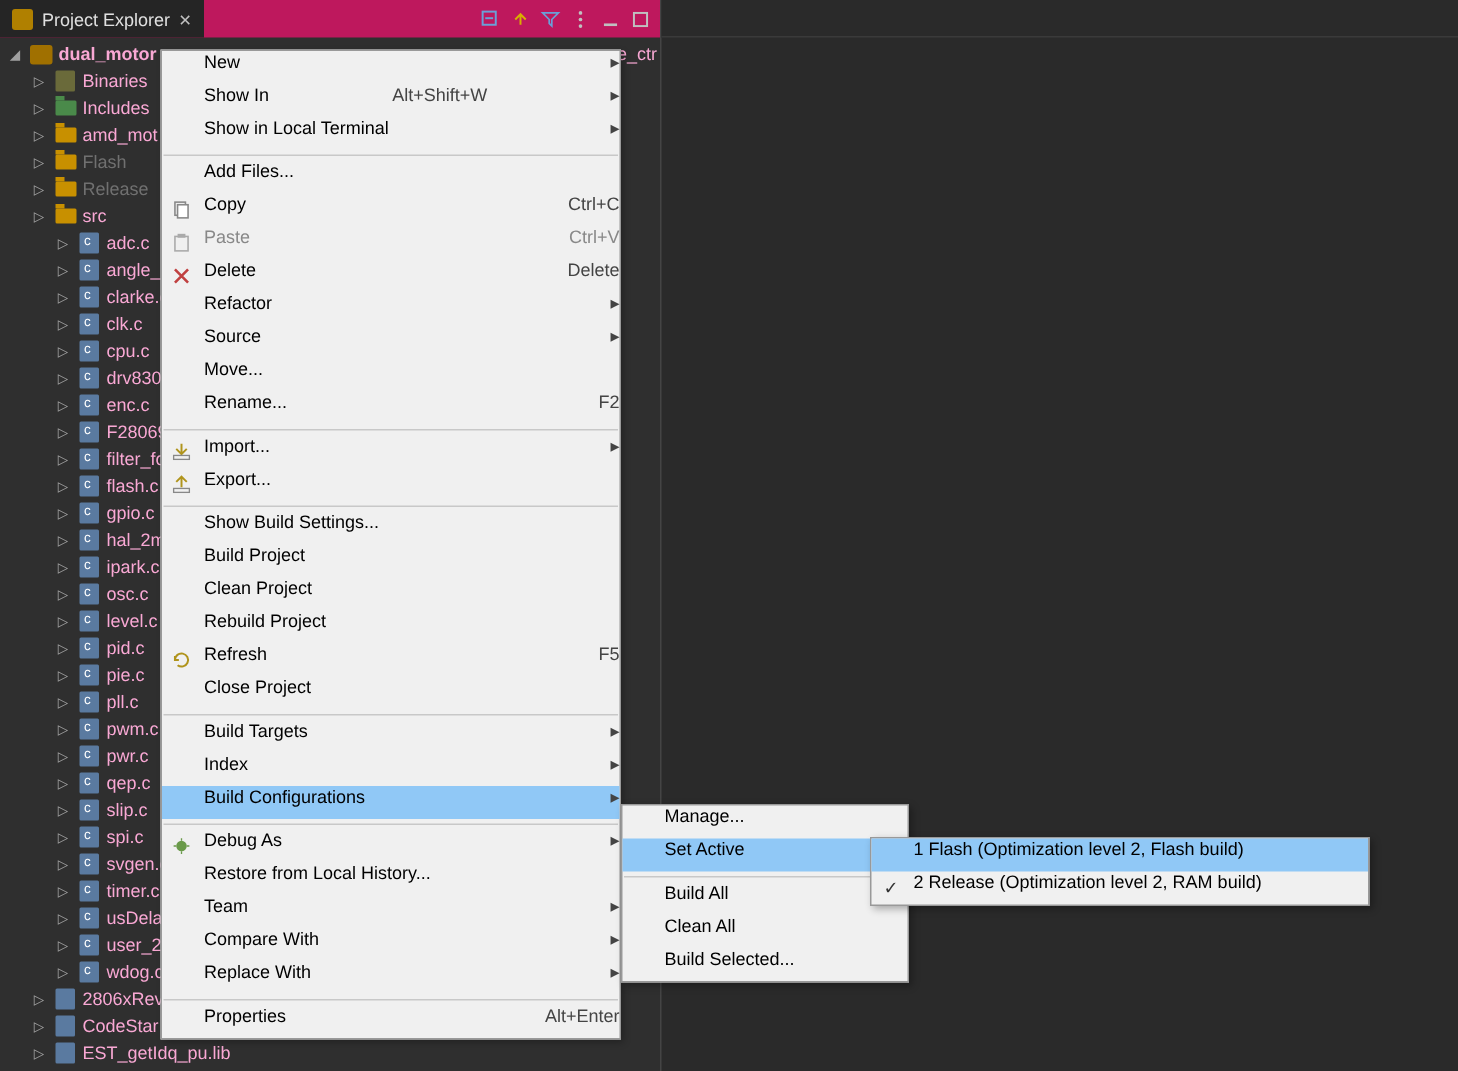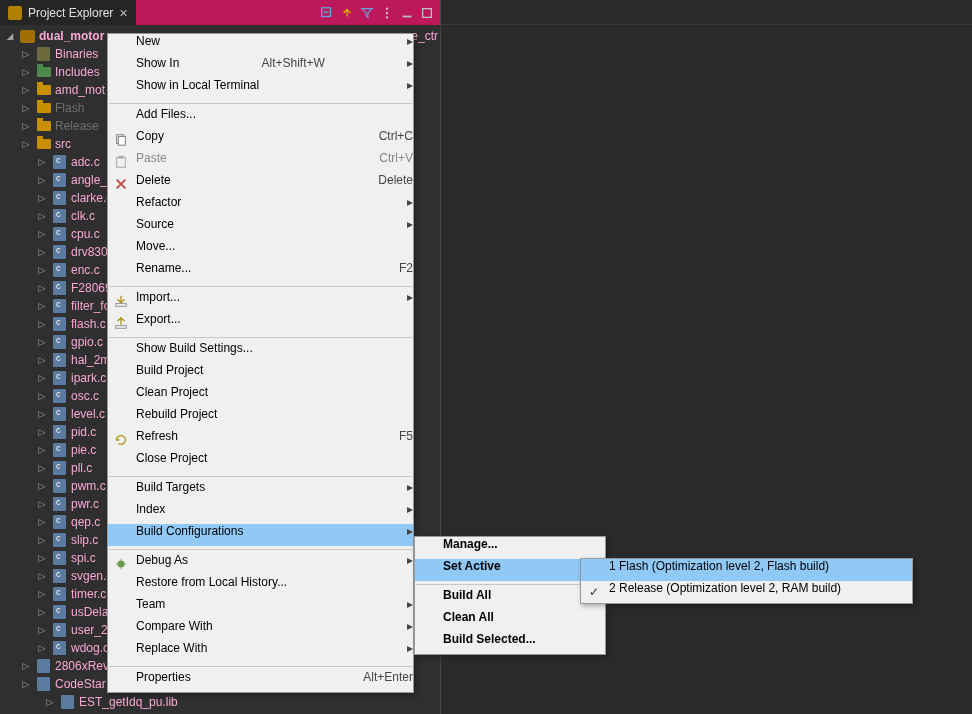--- a/index.html
+++ b/index.html
@@ -34,21 +34,21 @@
   .file-bin { background: #6a6a3a; width: 13px; height: 14px; border-radius: 1px; }
   .proj-icon { background: #a07000; width: 15px; height: 13px; border-radius: 2px; }
 
   
   .editor { position: absolute; left: 440px; top: 0; right: 0; bottom: 0; background: #2a2a2a; border-left: 1px solid #444; }
   .editor-top { height: 25px; background: #2a2a2a; border-bottom: 1px solid #3a3a3a; }
 
   
   .ctx-menu { position: absolute; background: #f0f0f0; border: 1px solid #999; box-shadow: 2px 2px 5px rgba(0,0,0,0.3); color: #000; }
   #ctx1 { left: 107px; top: 33px; width: 307px; }
-  #ctx2 { left: 414px; top: 536px; width: 192px; font-weight: bold; }
+  #ctx2 { left: 414px; top: 536px; width: 192px; }
   #ctx3 { left: 580px; top: 558px; width: 333px; }
 
   .mi { height: 22px; display: flex; align-items: flex-start; padding-left: 28px; padding-right: 0; position: relative; }
   .mi.disabled { color: #888; }
   .mi .hotkey { margin-left: auto; color: #444; }
   .mi.disabled .hotkey { color: #888; }
   .mi .sub { margin-left: auto; color: #444; }
   .mi.highlight { background: #90c8f6; }
   .sep { height: 1px; background: #c8c8c8; margin: 3px 1px; }
 
@@ -356,21 +356,21 @@
         </span>
         <span class="tree-label">2806xRev</span>
       </div>
       <div class="tree-row" style="padding-left: 20px;">
         <span class="exp"></span>
         <span class="icon">
           <span class="file-h"></span>
         </span>
         <span class="tree-label">CodeStar</span>
       </div>
-      <div class="tree-row" style="padding-left: 4px; margin-left: 40px;">
+      <div class="tree-row" style="padding-left: 20px;">
         <span class="exp"></span>
         <span class="icon">
           <span class="file-h"></span>
         </span>
         <span class="tree-label">EST_getIdq_pu.lib</span>
       </div>
     </div>
 </div>
 
 <div class="editor">

